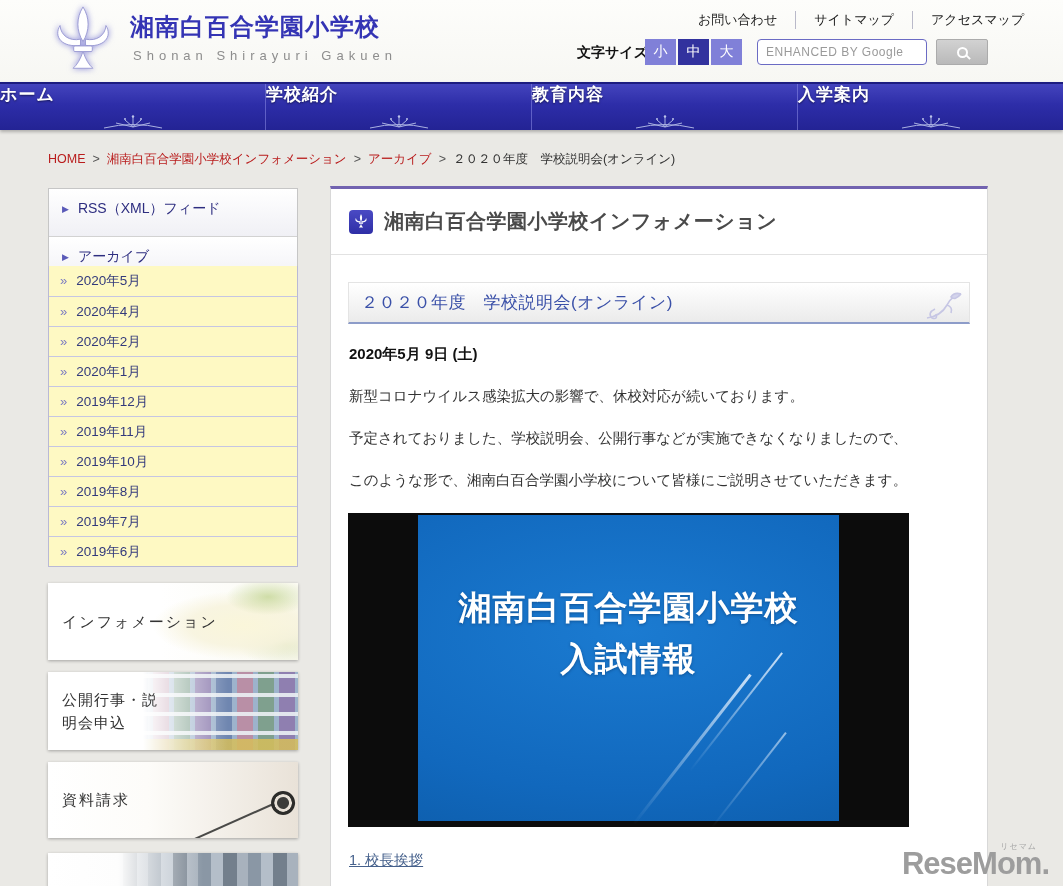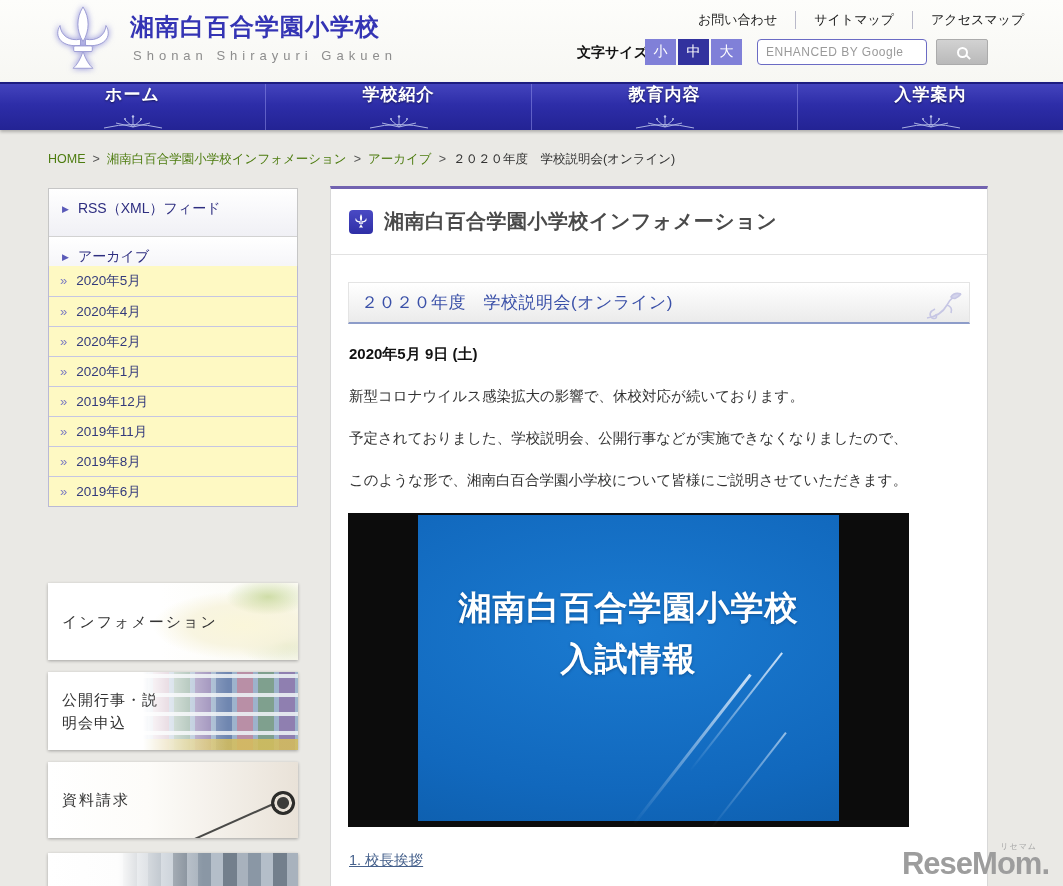--- a/index.html
+++ b/index.html
@@ -37,28 +37,28 @@
     display:flex; align-items:center; justify-content:center; cursor:pointer; }
   .mag { width:11px; height:11px; border:2px solid #fff; border-radius:50%; position:relative; }
   .mag::after { content:""; position:absolute; width:2px; height:6px; background:#fff;
     right:-3px; bottom:-4px; transform:rotate(-45deg); }
   
   .nav { position:absolute; top:82px; left:0; width:1063px; height:48px;
     border-top:2px solid #1d1d80;
     background:linear-gradient(180deg,#4444bd 0%,#2d2da8 45%,#232394 100%);
     box-shadow:0 2px 3px rgba(0,0,0,.25); }
   .nav-inner { display:flex; height:100%; }
-  .nav-item { flex:1; position:relative; display:flex; align-items:center; justify-content:center;
+  .nav-item { flex:1; position:relative; display:flex; align-items:center; justify-content:flex-start;
     color:#fff; font-size:17px; font-weight:bold; letter-spacing:1px; cursor:pointer;
     text-shadow:0 1px 2px rgba(0,0,20,.55); padding-bottom:26px; }
   .nav-item + .nav-item { border-left:1px solid rgba(140,140,230,.55); }
   .nav-orn { position:absolute; bottom:0; left:50%; transform:translateX(-50%); opacity:.9; }
   
   .breadcrumb { position:absolute; top:151px; left:48px; font-size:12.5px; color:#333; }
-  .breadcrumb a { color:#4d7c0f; text-decoration:none; }
+  .breadcrumb a { color:#b91c1c; text-decoration:none; }
   .crumb-sep { margin:0 7px; color:#555; }
   
   .side-menu { position:absolute; left:48px; top:188px; width:250px;
     border:1px solid #c6c6c6; background:#fff; }
   .side-menu-item { height:47px; line-height:38px; padding-left:13px; font-size:14px;
     color:#2e2e80; cursor:pointer; background:linear-gradient(#ffffff,#f0f0f5); }
   .side-menu-item + .side-menu-item { border-top:1px solid #d2d2d2; }
   .tri { display:inline-block; color:#5a5ab8; font-size:9px; margin-right:9px; transform:translateY(-1px); }
   .side-months { position:absolute; left:48px; top:266px; width:250px;
     border:1px solid #b9b9d6; border-top:none; }
@@ -244,21 +244,23 @@
   </div>
 </div>
 
 <div class="side-months">
   <div class="month-item"><span class="chev">»</span><span>2020年5月</span></div>
   <div class="month-item"><span class="chev">»</span><span>2020年4月</span></div>
   <div class="month-item"><span class="chev">»</span><span>2020年2月</span></div>
   <div class="month-item"><span class="chev">»</span><span>2020年1月</span></div>
   <div class="month-item"><span class="chev">»</span><span>2019年12月</span></div>
   <div class="month-item"><span class="chev">»</span><span>2019年11月</span></div>
+  <div class="month-item"><span class="chev">»</span><span>2019年10月</span></div>
   <div class="month-item"><span class="chev">»</span><span>2019年8月</span></div>
+  <div class="month-item"><span class="chev">»</span><span>2019年7月</span></div>
   <div class="month-item"><span class="chev">»</span><span>2019年6月</span></div>
 </div>
 
 <div class="banner banner1">
   <div class="banner-label">インフォメーション</div>
 </div>
 <div class="banner banner2">
   <div class="banner-label" style="width:96px; letter-spacing:1px;">公開行事・説明会申込</div>
 </div>
 <div class="banner banner3">

